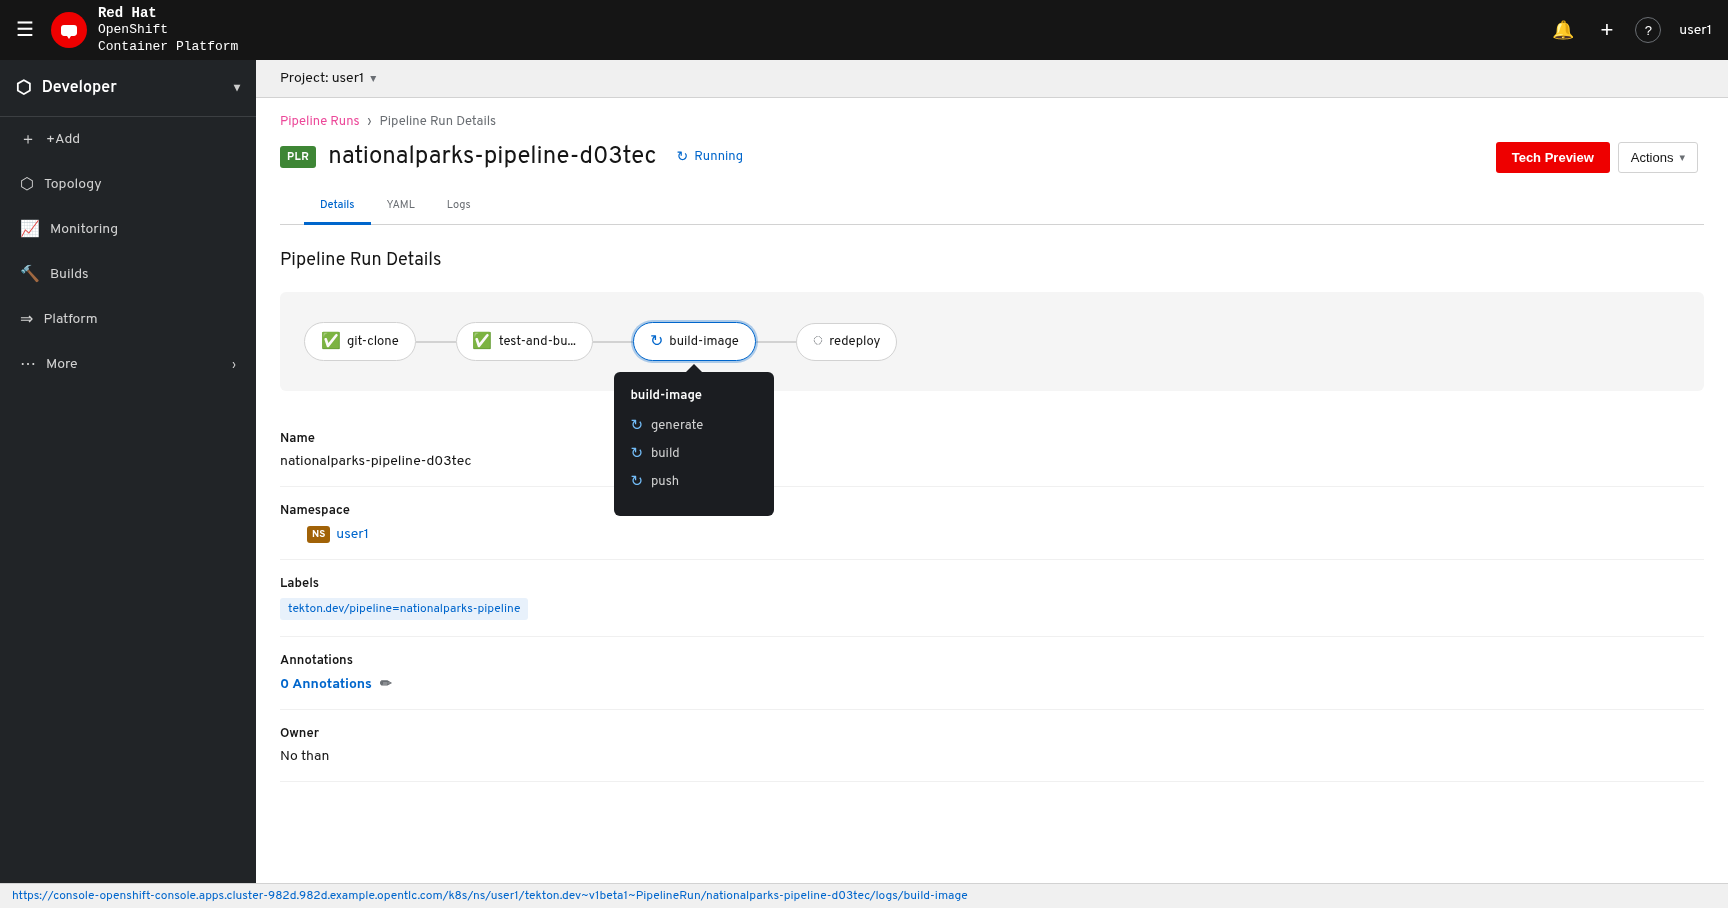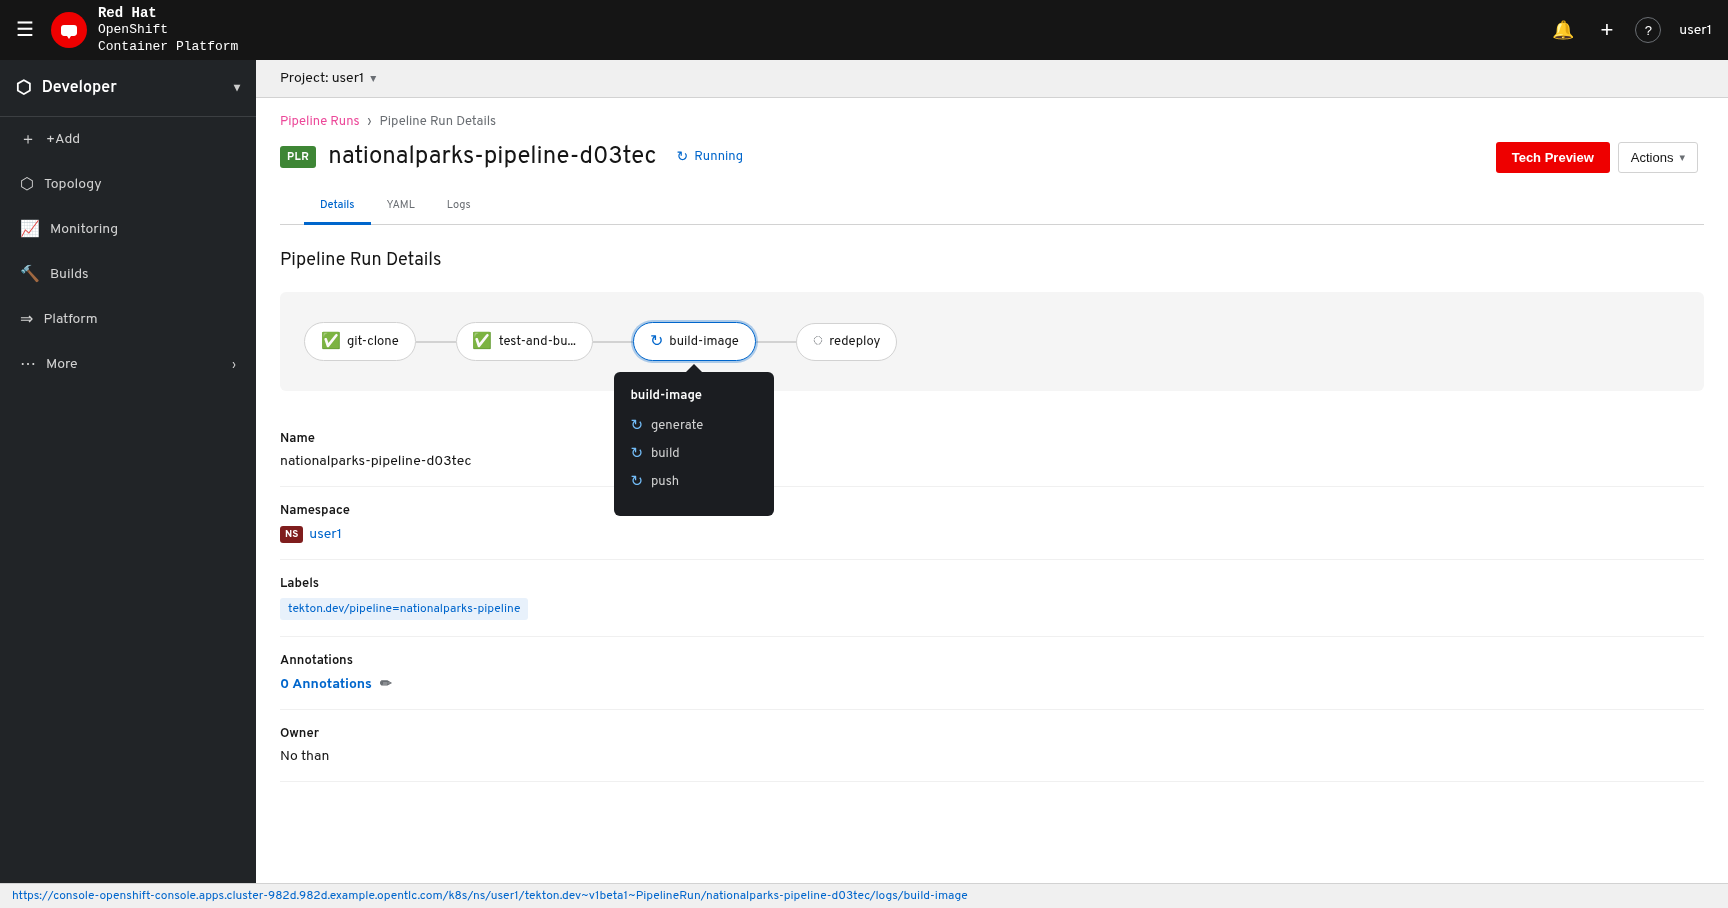--- a/index.html
+++ b/index.html
@@ -383,26 +383,27 @@
     }
     .detail-value.link { color: #0066cc; cursor: pointer; text-decoration: none; }
 
     
     .ns-badge {
       display: inline-flex;
       align-items: center;
       gap: 6px;
     }
     .ns-dot {
-      background: #7f1d1d;
+      background: #a16207;
       color: #fff;
       font-size: 10px;
       font-weight: 700;
       padding: 2px 5px;
       border-radius: 3px;
+      margin-left: 27px;
     }
 
     
     .label-tag {
       display: inline-block;
       background: #e8f1fb;
       color: #0066cc;
       font-size: 12px;
       padding: 3px 8px;
       border-radius: 3px;

